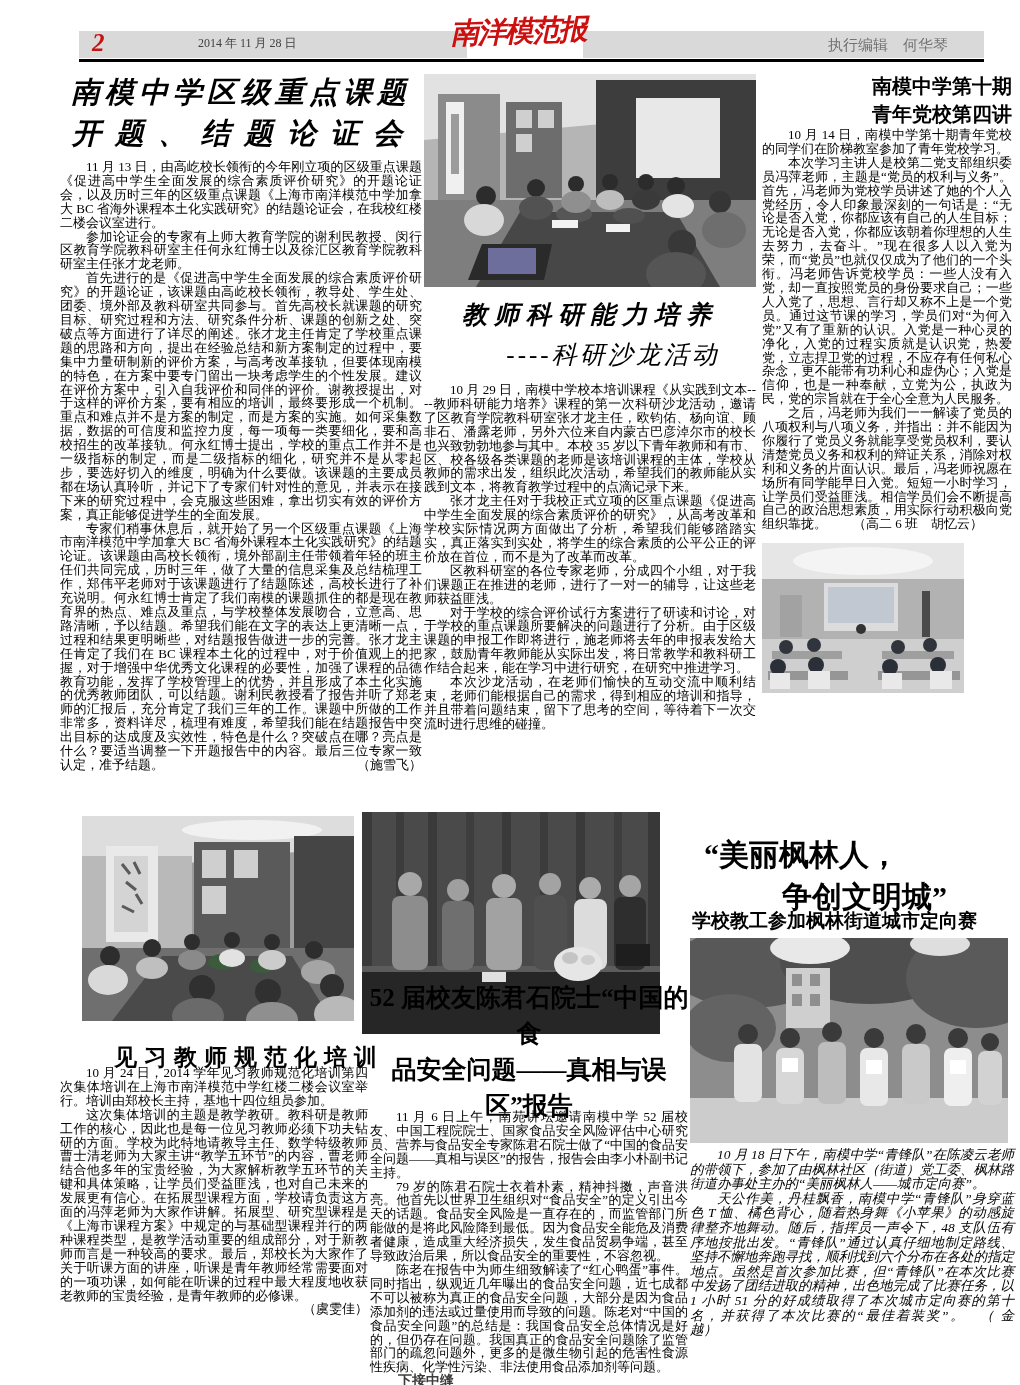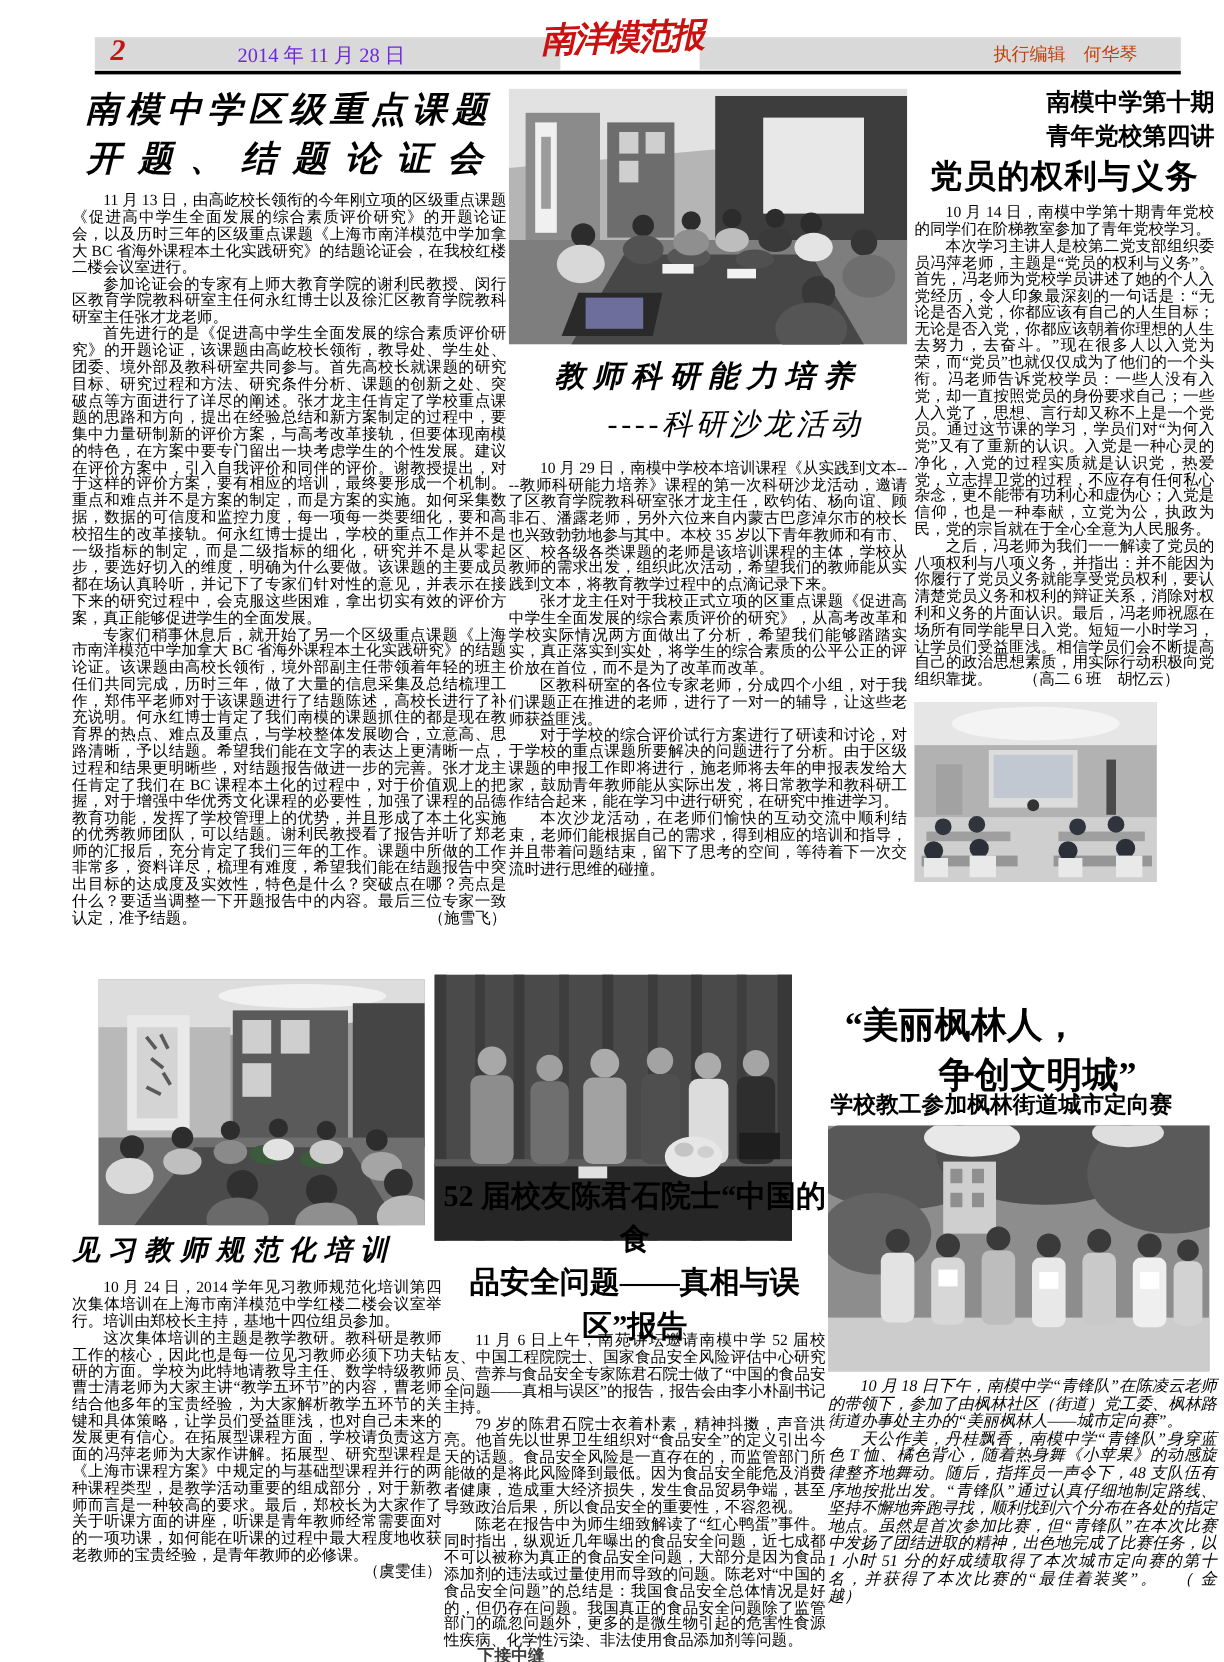--- a/index.html
+++ b/index.html
@@ -5,25 +5,25 @@
   html,body{margin:0;padding:0;background:#ffffff;}
   .page{position:relative;width:1020px;height:1385px;background:#fff;margin:0 auto;
         font-family:"Liberation Serif",serif;color:#000;overflow:hidden;}
 
   
   .hd-bar{position:absolute;top:31px;height:27px;background:#d9d9d9;}
   .hd-bar.left{left:79px;width:388px;}
   .hd-bar.right{left:583px;width:401px;}
   .hd-rule{position:absolute;left:79px;top:59px;width:905px;height:3px;background:#000;}
   .pageno{position:absolute;left:92px;top:29px;font-size:25px;font-weight:bold;color:#c41414;font-style:italic;}
-  .issuedate{position:absolute;left:198px;top:35px;font-size:17px;color:#6d28d9;font-family:Liberation Serif, serif;}
+  .issuedate{position:absolute;left:198px;top:35px;font-size:12px;color:#404040;font-family:Liberation Serif, serif;}
   .masthead{position:absolute;left:448px;top:12px;width:140px;text-align:center;color:#cc1010;
             font-size:29px;font-weight:bold;font-style:italic;letter-spacing:-2px;
             transform:rotate(-2deg);font-family:"DejaVu Serif",serif;}
-  .editor{position:absolute;right:72px;top:36px;font-size:15px;color:#c2410c;}
+  .editor{position:absolute;right:72px;top:36px;font-size:15px;color:#737373;}
 
   
   .body-text p{margin:0;text-indent:2em;text-align:justify;}
   .t13{font-size:13px;line-height:13.9px;}
   .t135{font-size:13.5px;line-height:14.6px;}
   .byline-right{float:right;text-indent:0;}
 
   
   .col-left{position:absolute;left:60px;top:72px;width:362px;}
   .lead-title1{font-size:29px;font-weight:bold;font-style:italic;text-align:center;
@@ -42,22 +42,22 @@
 
   .col-right{position:absolute;left:762px;top:72px;width:250px;}
   .kicker{font-family:"Liberation Sans",sans-serif;font-size:20px;font-weight:bold;
           text-align:right;line-height:28px;margin:0;}
   .party-title{font-family:"Liberation Sans",sans-serif;font-size:27px;font-weight:bold;
                text-align:center;line-height:34px;margin:2px 0 6px 0;letter-spacing:1px;}
   .rc-photo{margin-top:12px;}
 
   
   .bl-photo{position:absolute;left:82px;top:816px;}
-  .bl-title{position:absolute;left:60px;top:1026px;width:308px;text-align:left;
-            font-size:23px;font-weight:bold;font-style:italic;letter-spacing:7px;margin:0;}
+  .bl-title{position:absolute;left:60px;top:1026px;width:308px;text-align:right;
+            font-size:23px;font-weight:bold;letter-spacing:7px;margin:16px;}
   .bl-body{position:absolute;left:60px;top:1066px;width:308px;}
 
   .bm-photo{position:absolute;left:362px;top:812px;}
   .bm-title{position:absolute;left:368px;top:980px;width:322px;text-align:center;
             font-size:25px;font-weight:bold;line-height:36px;margin:0;}
   .bm-body{position:absolute;left:370px;top:1110px;width:318px;}
   .continued{text-align:center;font-weight:bold;color:#3c3c3c;font-size:14px;
              margin-top:6px;text-indent:0;}
 
   .br-title{position:absolute;left:690px;top:834px;width:322px;font-size:30px;
@@ -138,21 +138,20 @@
       <p>张才龙主任对于我校正式立项的区重点课题《促进高中学生全面发展的综合素质评价的研究》，从高考改革和学校实际情况两方面做出了分析，希望我们能够踏踏实实，真正落实到实处，将学生的综合素质的公平公正的评价放在首位，而不是为了改革而改革。</p>
       <p>区教科研室的各位专家老师，分成四个小组，对于我们课题正在推进的老师，进行了一对一的辅导，让这些老师获益匪浅。</p>
       <p>对于学校的综合评价试行方案进行了研读和讨论，对于学校的重点课题所要解决的问题进行了分析。由于区级课题的申报工作即将进行，施老师将去年的申报表发给大家，鼓励青年教师能从实际出发，将日常教学和教科研工作结合起来，能在学习中进行研究，在研究中推进学习。</p>
       <p>本次沙龙活动，在老师们愉快的互动交流中顺利结束，老师们能根据自己的需求，得到相应的培训和指导，并且带着问题结束，留下了思考的空间，等待着下一次交流时进行思维的碰撞。</p>
     </div>
   </div>
 
   <div class="col-right">
     <h3 class="kicker">南模中学第十期</h3>
     <h3 class="kicker">青年党校第四讲</h3>
-    <h2 class="party-title">党员的权利与义务</h2>
     <div class="body-text t13">
       <p>10 月 14 日，南模中学第十期青年党校的同学们在阶梯教室参加了青年党校学习。</p>
       <p>本次学习主讲人是校第二党支部组织委员冯萍老师，主题是“党员的权利与义务”。首先，冯老师为党校学员讲述了她的个人入党经历，令人印象最深刻的一句话是：“无论是否入党，你都应该有自己的人生目标；无论是否入党，你都应该朝着你理想的人生去努力，去奋斗。”现在很多人以入党为荣，而“党员”也就仅仅成为了他们的一个头衔。冯老师告诉党校学员：一些人没有入党，却一直按照党员的身份要求自己；一些人入党了，思想、言行却又称不上是一个党员。通过这节课的学习，学员们对“为何入党”又有了重新的认识。入党是一种心灵的净化，入党的过程实质就是认识党，热爱党，立志捍卫党的过程，不应存有任何私心杂念，更不能带有功利心和虚伪心；入党是信仰，也是一种奉献，立党为公，执政为民，党的宗旨就在于全心全意为人民服务。</p>
       <p>之后，冯老师为我们一一解读了党员的八项权利与八项义务，并指出：并不能因为你履行了党员义务就能享受党员权利，要认清楚党员义务和权利的辩证关系，消除对权利和义务的片面认识。最后，冯老师祝愿在场所有同学能早日入党。短短一小时学习，让学员们受益匪浅。相信学员们会不断提高自己的政治思想素质，用实际行动积极向党组织靠拢。　　（高二 6 班　胡忆云）</p>
     </div>
     <svg class="photo rc-photo" width="202" height="150" viewBox="0 0 202 150" preserveAspectRatio="none" xmlns="http://www.w3.org/2000/svg">
       <rect width="202" height="150" fill="#c9c9c9"></rect>
       <rect width="202" height="36" fill="#e6e6e6"></rect>
       <ellipse cx="101" cy="18" rx="70" ry="14" fill="#f4f4f4"></ellipse>
       <rect x="0" y="36" width="202" height="60" fill="#b2b2b2"></rect>

